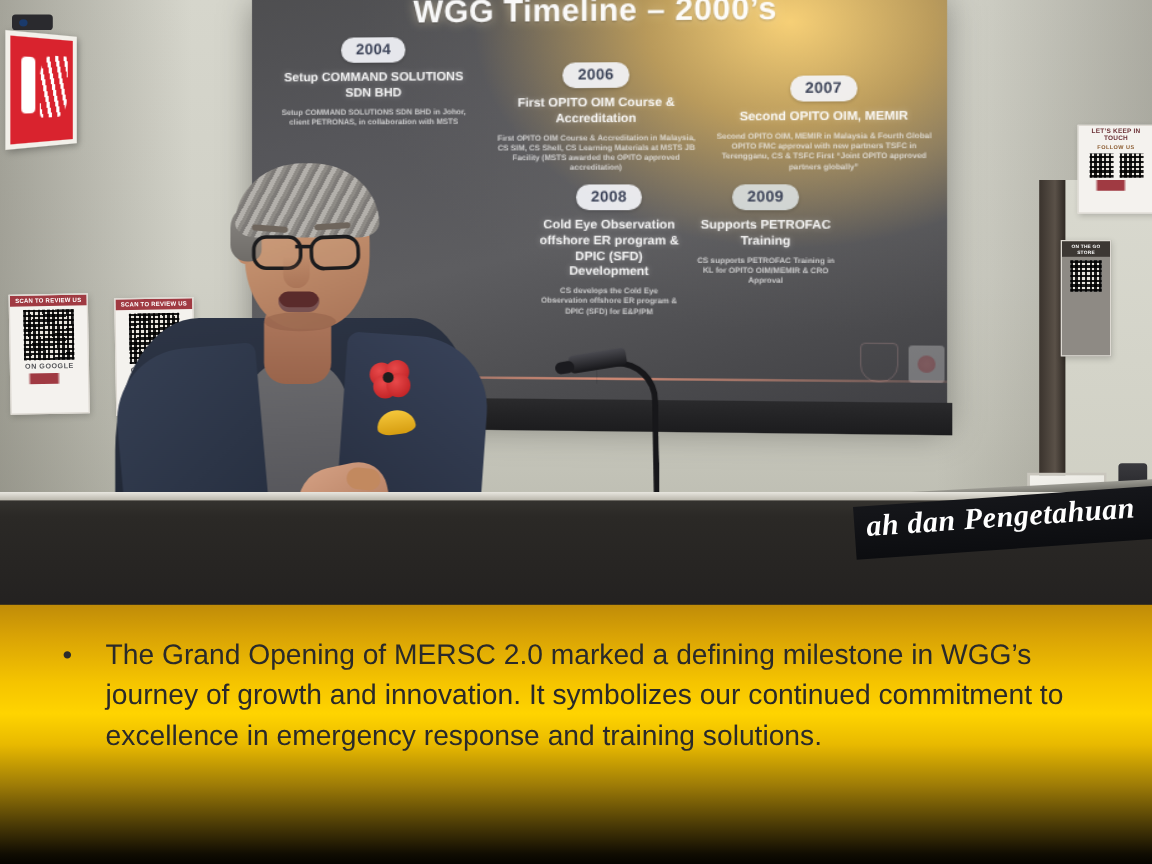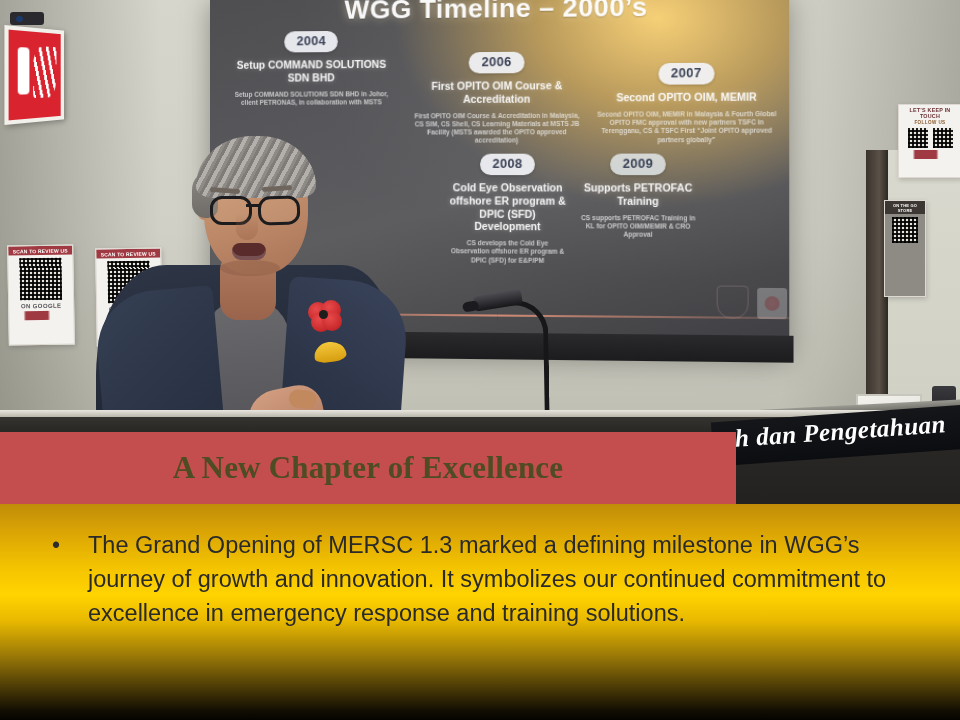--- a/index.html
+++ b/index.html
@@ -575,24 +575,21 @@
     </div>
     <div class="banner-rail"></div>
     <div class="table-top">
       <div class="table-edge"></div>
     </div>
     <div class="banner">
       <span>ah dan Pengetahuan</span>
     </div>
   </div>
 
-  <div class="title-band">
-    <h1>A New Chapter of Excellence</h1>
-  </div>
 
   <div class="body-panel">
     <div class="bullet-row">
       <div class="bullet-dot">•</div>
-      <div class="bullet-text">The Grand Opening of MERSC 1.3 marked a defining milestone in WGG’s journey of growth and innovation. It symbolizes our continued commitment to excellence in emergency response and training solutions.</div>
+      <div class="bullet-text">The Grand Opening of MERSC 2.0 marked a defining milestone in WGG’s journey of growth and innovation. It symbolizes our continued commitment to excellence in emergency response and training solutions.</div>
     </div>
   </div>
 
 </div>
 
 </body></html>

